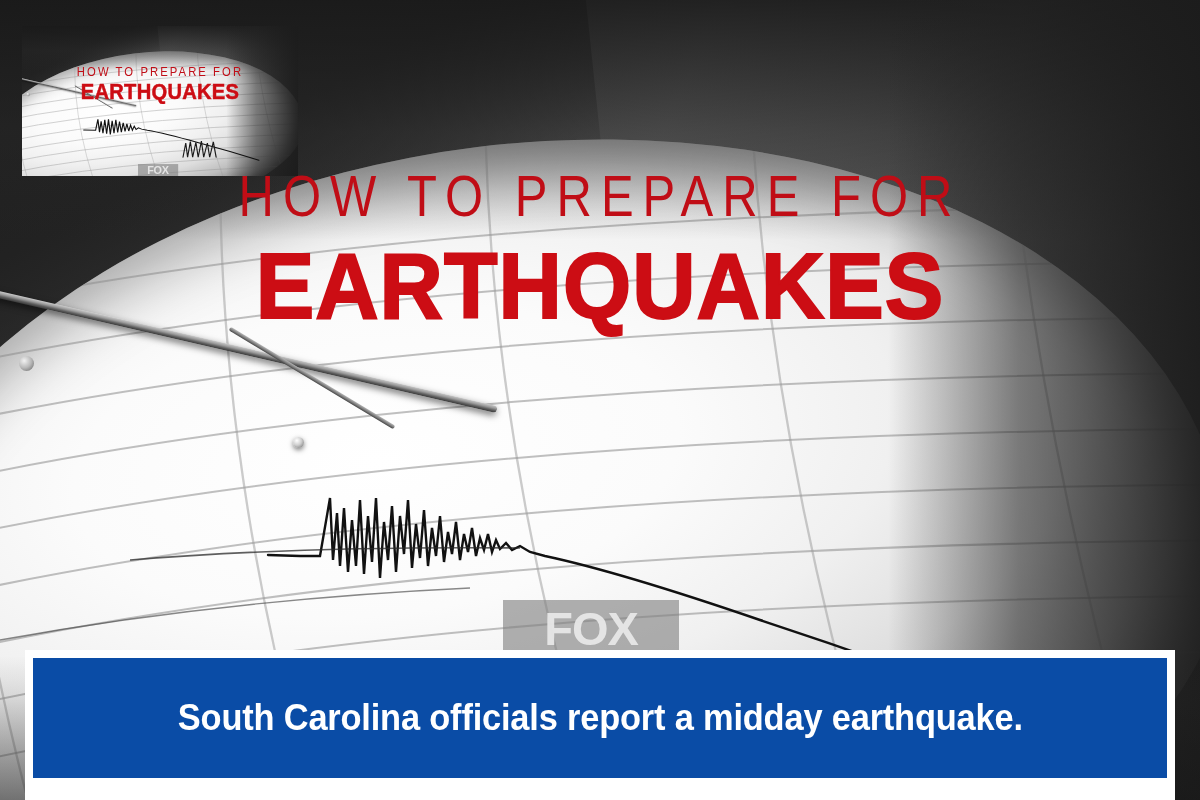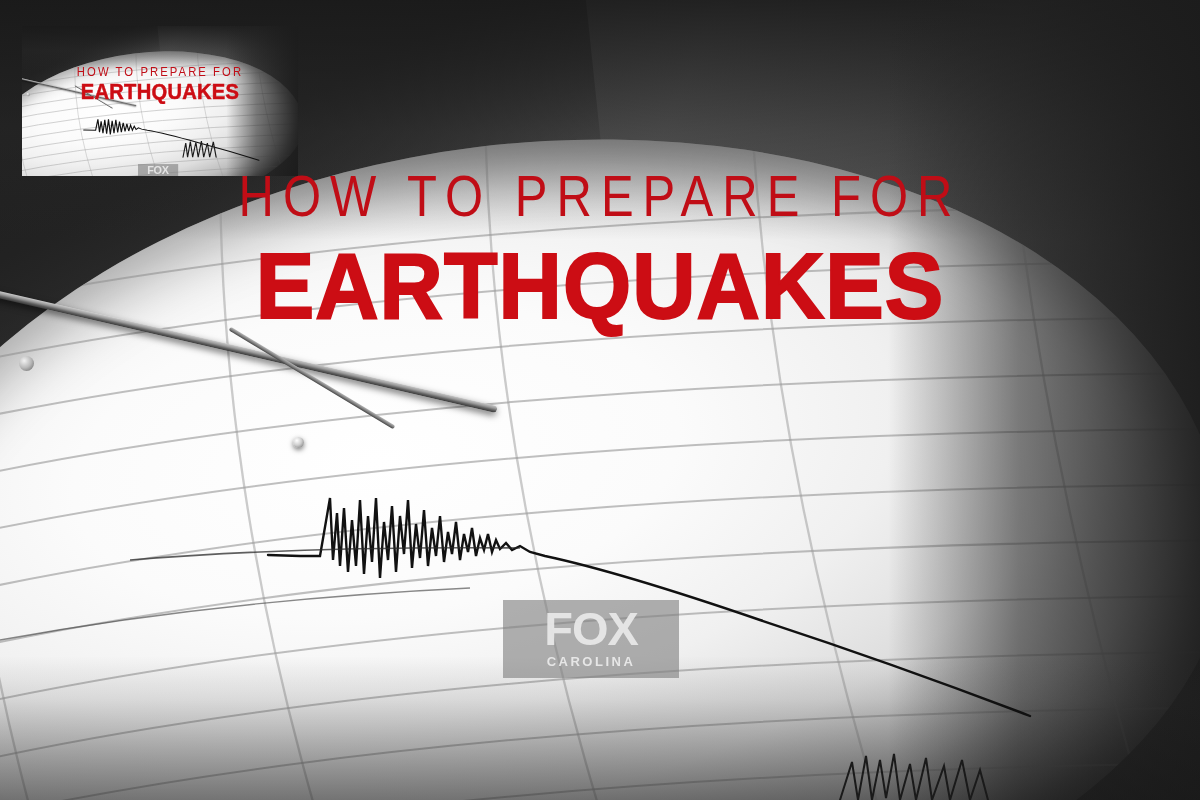--- a/index.html
+++ b/index.html
@@ -341,20 +341,25 @@
   <div class="headline">
     <div class="kicker">HOW TO PREPARE FOR</div>
     <div class="headline-main">EARTHQUAKES</div>
   </div>
 
   <div class="watermark">
     <div class="wm-fox">FOX</div>
     <div class="wm-sub">CAROLINA</div>
   </div>
 
+  <div class="caption-frame">
+    <div class="caption-bar">
+      <div class="caption-text">South Carolina officials report a midday earthquake.</div>
+    </div>
+  </div>
 
   <div class="thumb">
     <div class="thumb-inner">
 
       <div class="photo">
         <div class="bg-ambient"></div>
         <div class="bg-shadow-left"></div>
         <div class="drum"></div>
         <div class="drum-lines">
           <svg viewBox="0 0 1200 830" preserveAspectRatio="none" aria-hidden="true">

